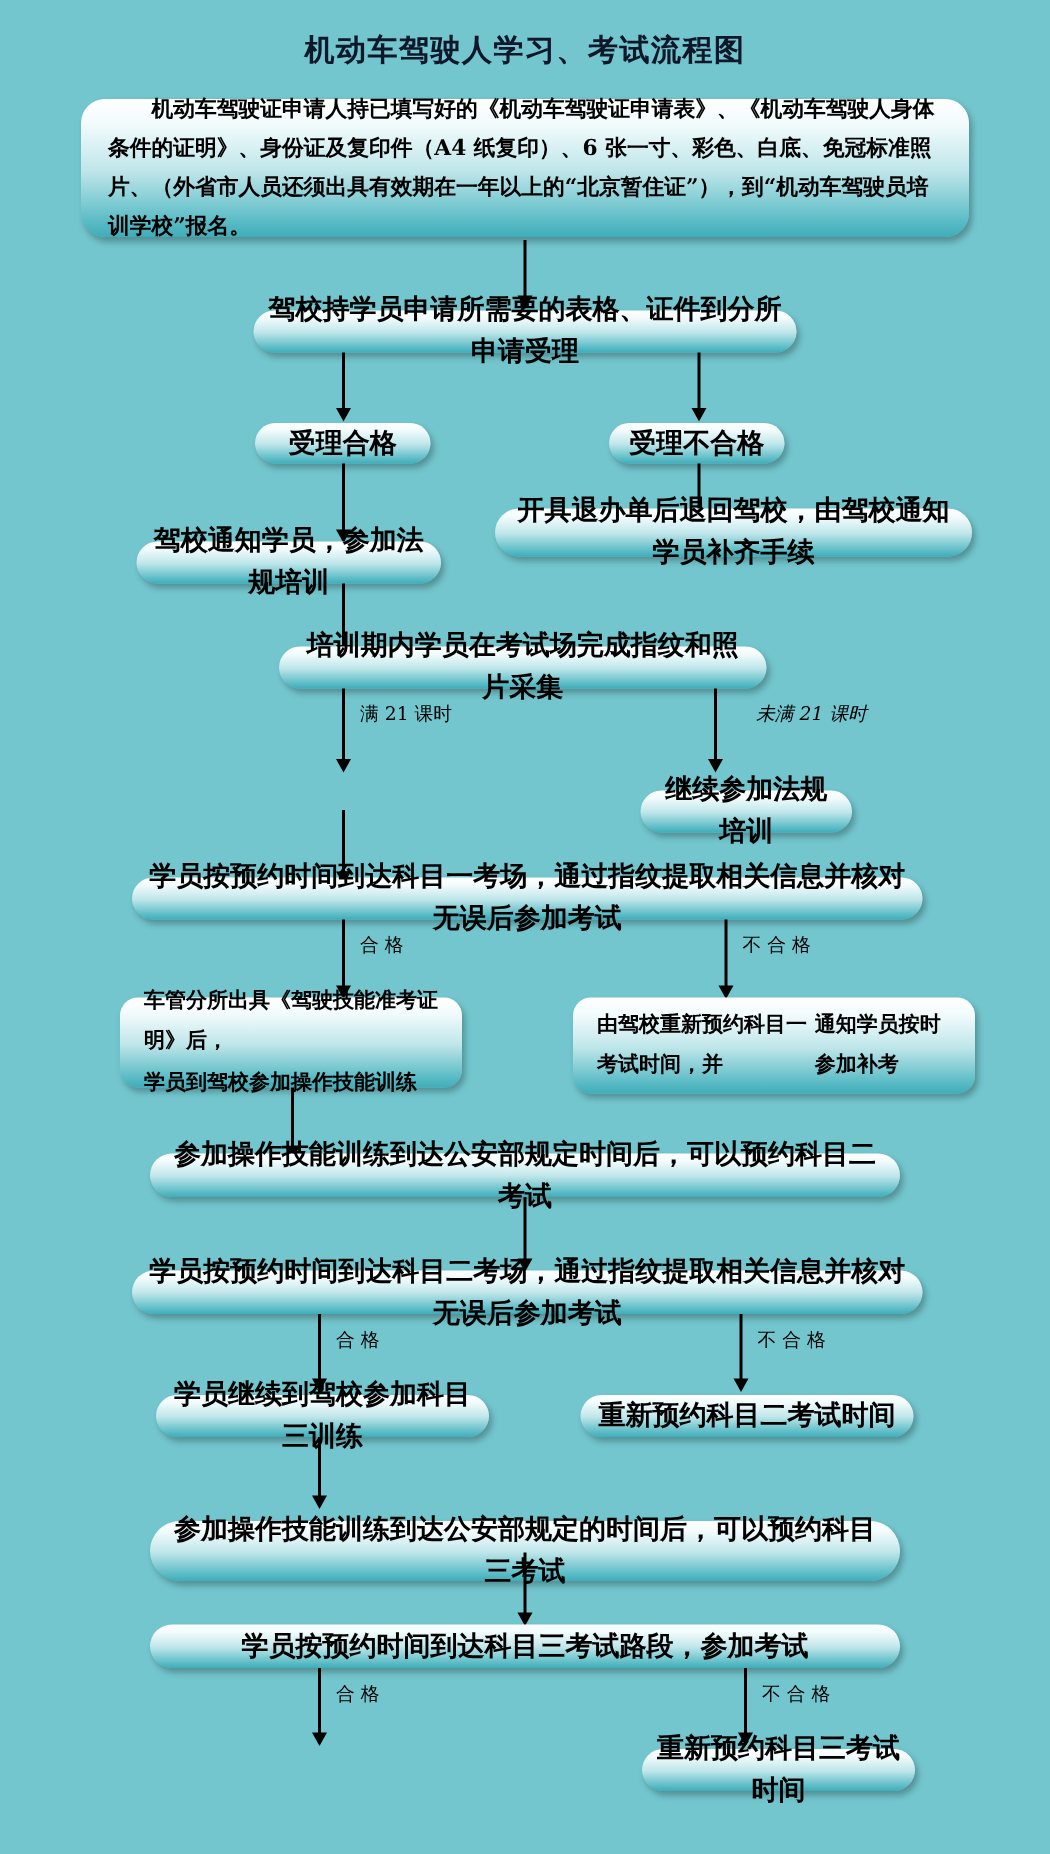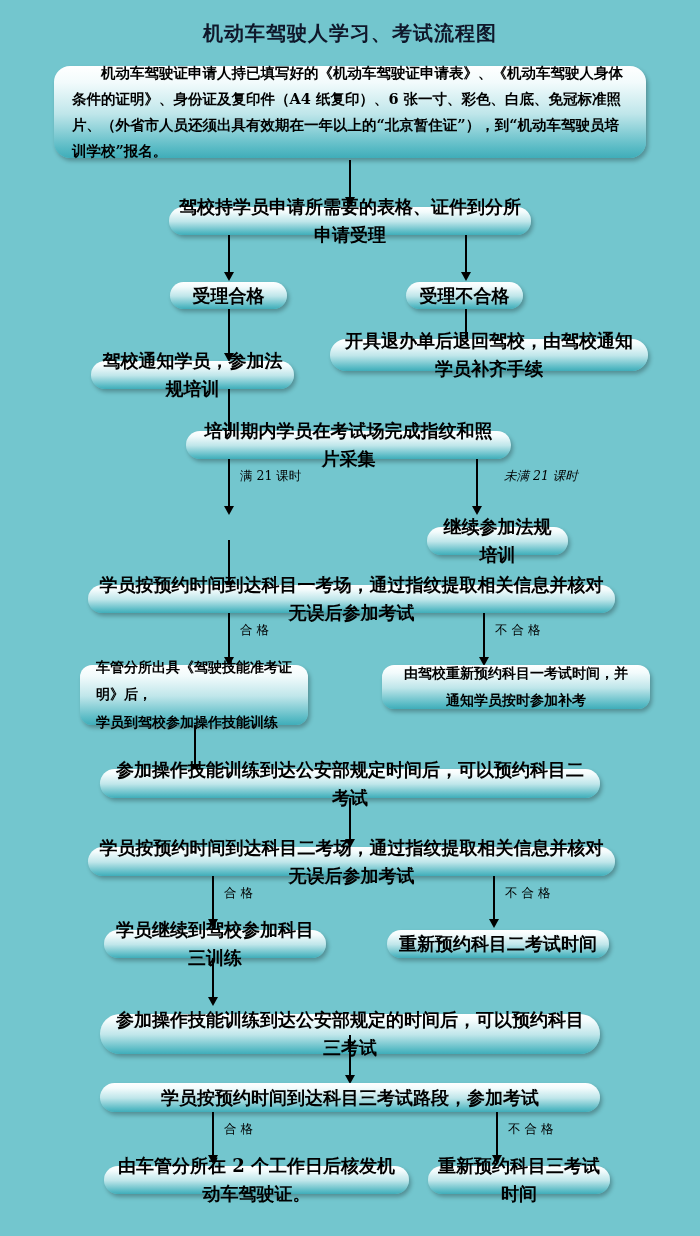--- a/index.html
+++ b/index.html
@@ -175,21 +175,21 @@
     <div class="stem" style="height:45px;"></div>
     <div class="head" style="top:44px;"></div>
   </div>
   <div class="alabel" style="left:495px;top:622px;">不 合 格</div>
 
   <div class="box two" style="left:80px;top:665px;width:228px;height:60px;flex-direction:column;align-items:flex-start;justify-content:center;">
     <span>车管分所出具《驾驶技能准考证明》后，</span>
     <span>学员到驾校参加操作技能训练</span>
   </div>
 
-  <div class="box two" style="left:382px;top:665px;width:268px;height:44px;flex-direction:column;align-items:center;justify-content:center;text-align:left;">
+  <div class="box two" style="left:382px;top:665px;width:268px;height:64px;flex-direction:row;align-items:center;justify-content:center;text-align:left;">
     <span>由驾校重新预约科目一考试时间，并</span>
     <span>通知学员按时参加补考</span>
   </div>
 
   <div class="arrow" style="left:194px;top:725px;height:48px;">
     <div class="stem" style="height:40px;"></div>
     <div class="head" style="top:39px;"></div>
   </div>
 
   <div class="box pill" style="left:100px;top:769px;width:500px;height:29px;">
@@ -247,20 +247,17 @@
     <div class="head" style="top:43px;"></div>
   </div>
   <div class="alabel" style="left:224px;top:1121px;">合  格</div>
 
   <div class="arrow" style="left:496px;top:1112px;height:52px;">
     <div class="stem" style="height:44px;"></div>
     <div class="head" style="top:43px;"></div>
   </div>
   <div class="alabel" style="left:508px;top:1121px;">不  合  格</div>
 
-  <div class="box pill" style="left:104px;top:1166px;width:305px;height:28px;">
-    <span>由车管分所在 2 个工作日后核发机动车驾驶证。</span>
-  </div>
   <div class="box pill" style="left:428px;top:1166px;width:182px;height:28px;">
     <span>重新预约科目三考试时间</span>
   </div>
 
 </div>
 
 </body></html>

